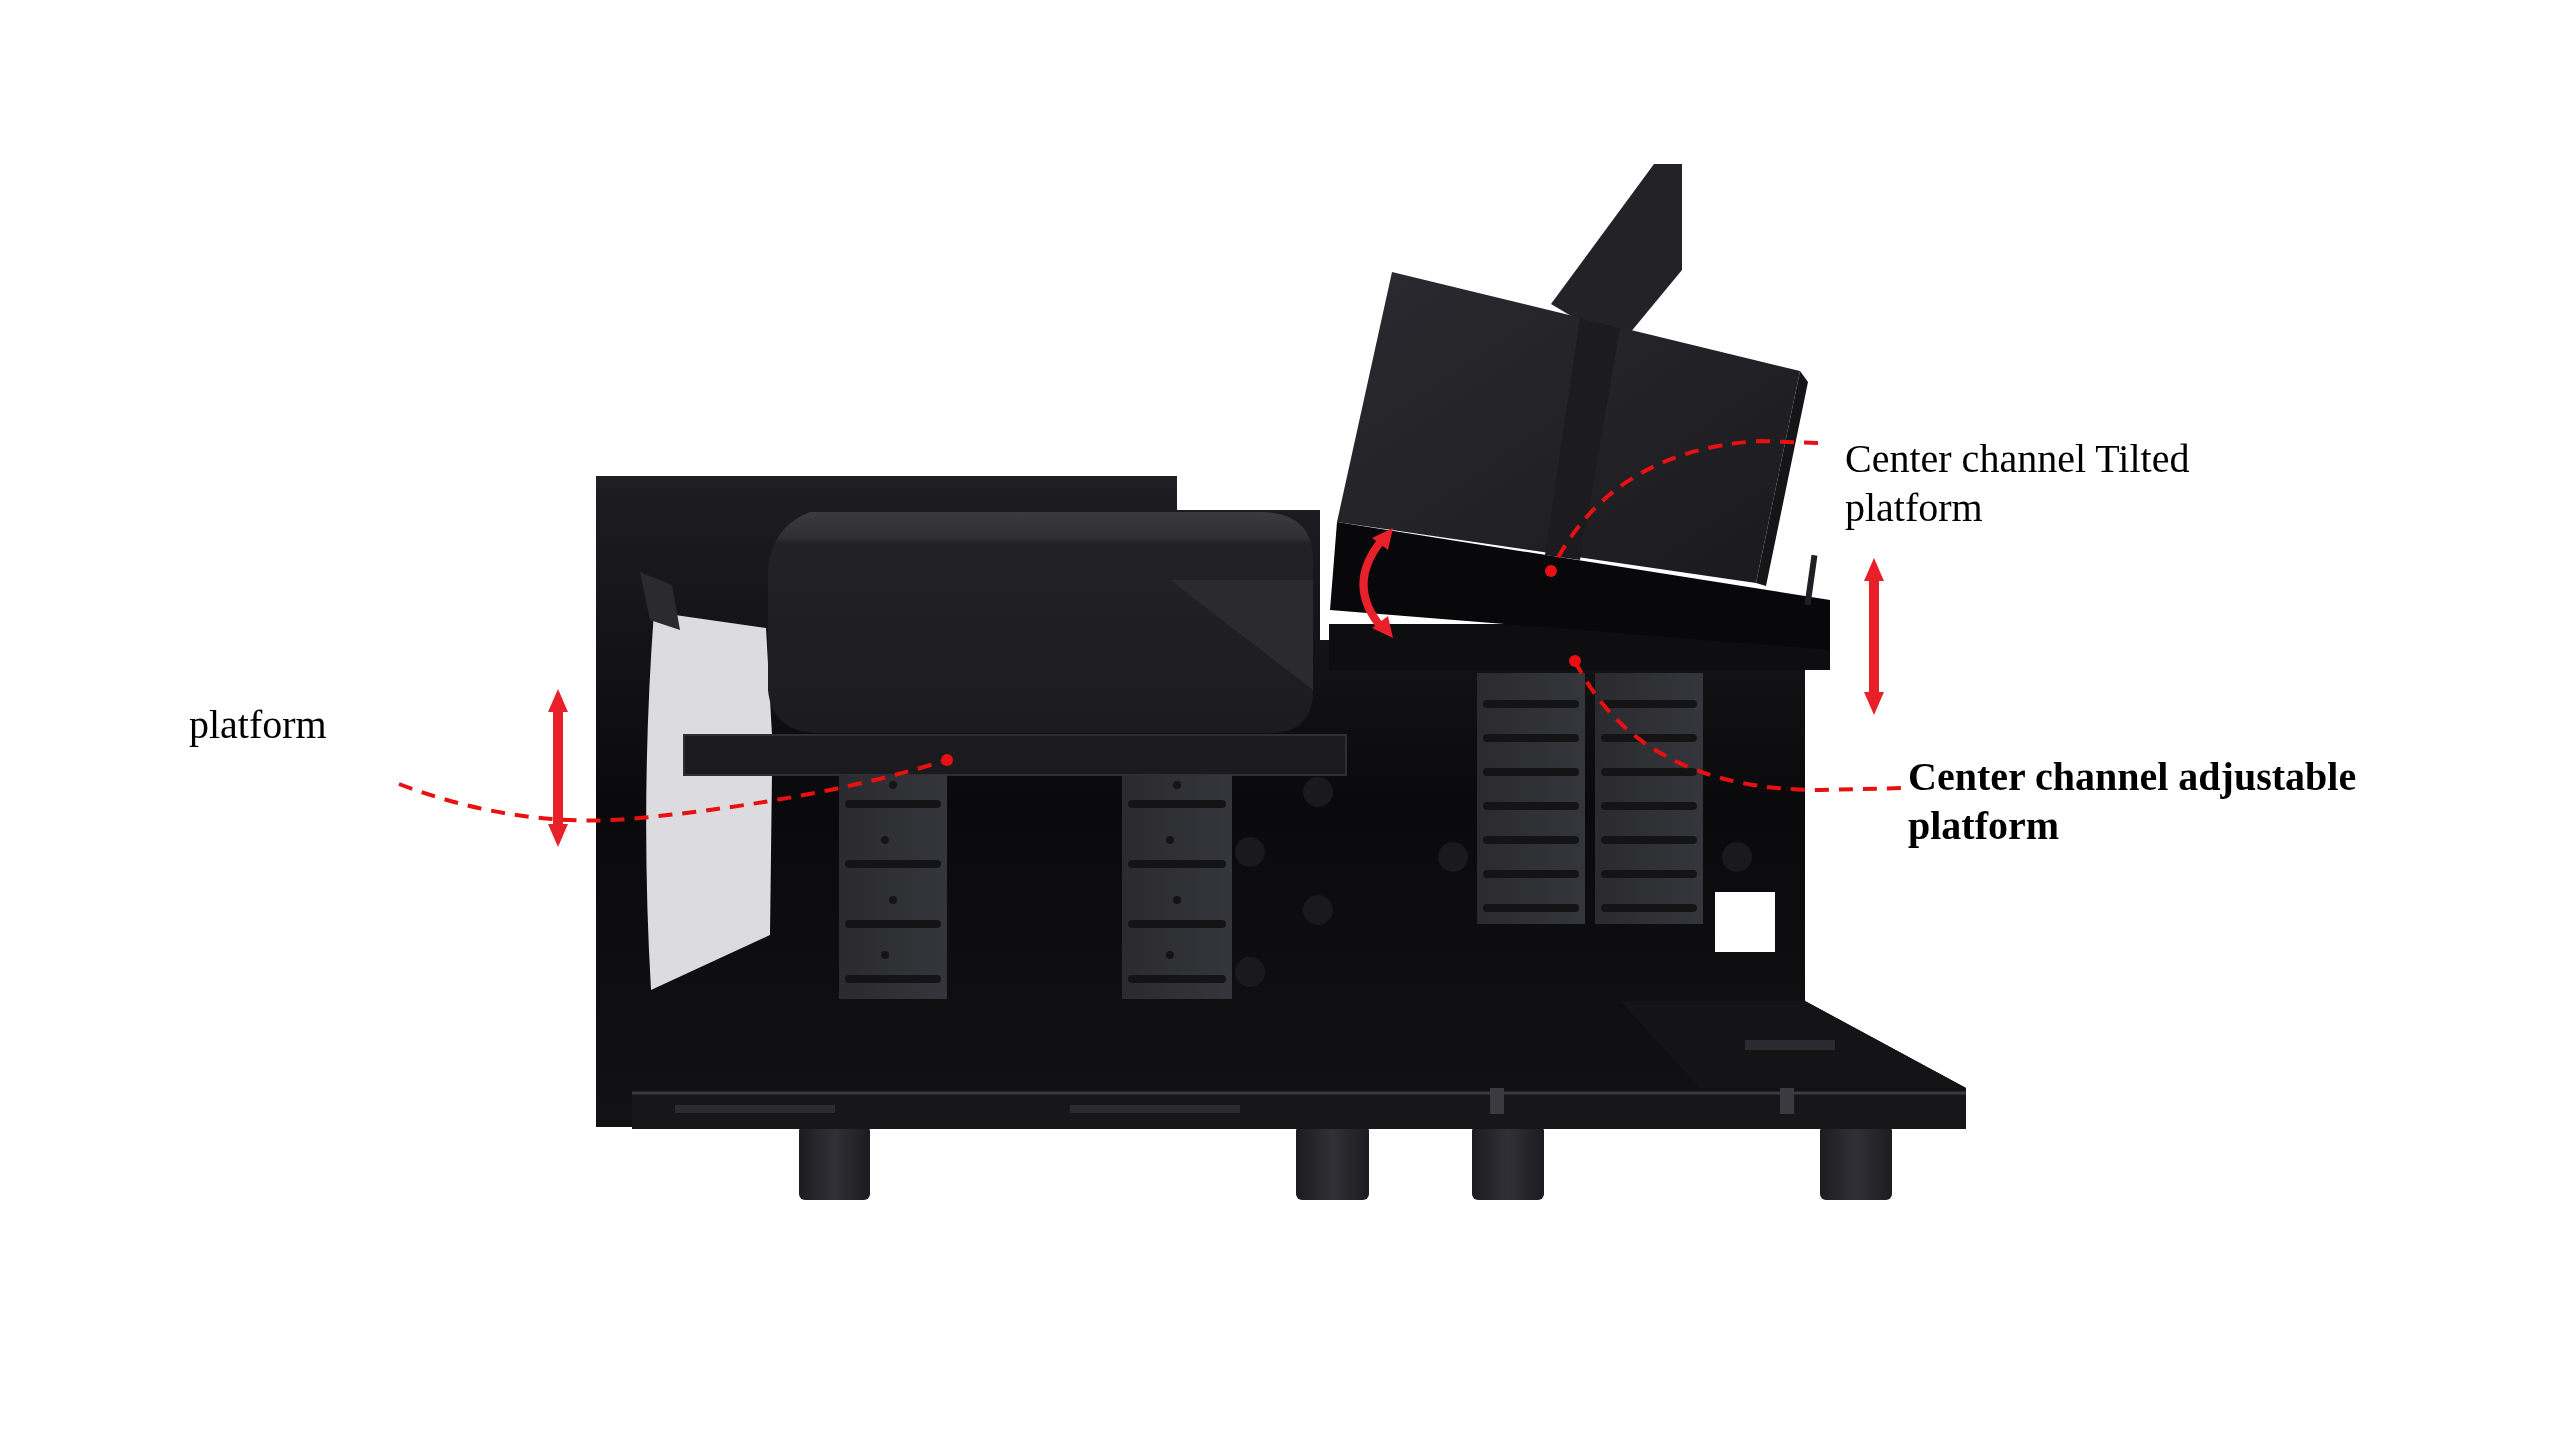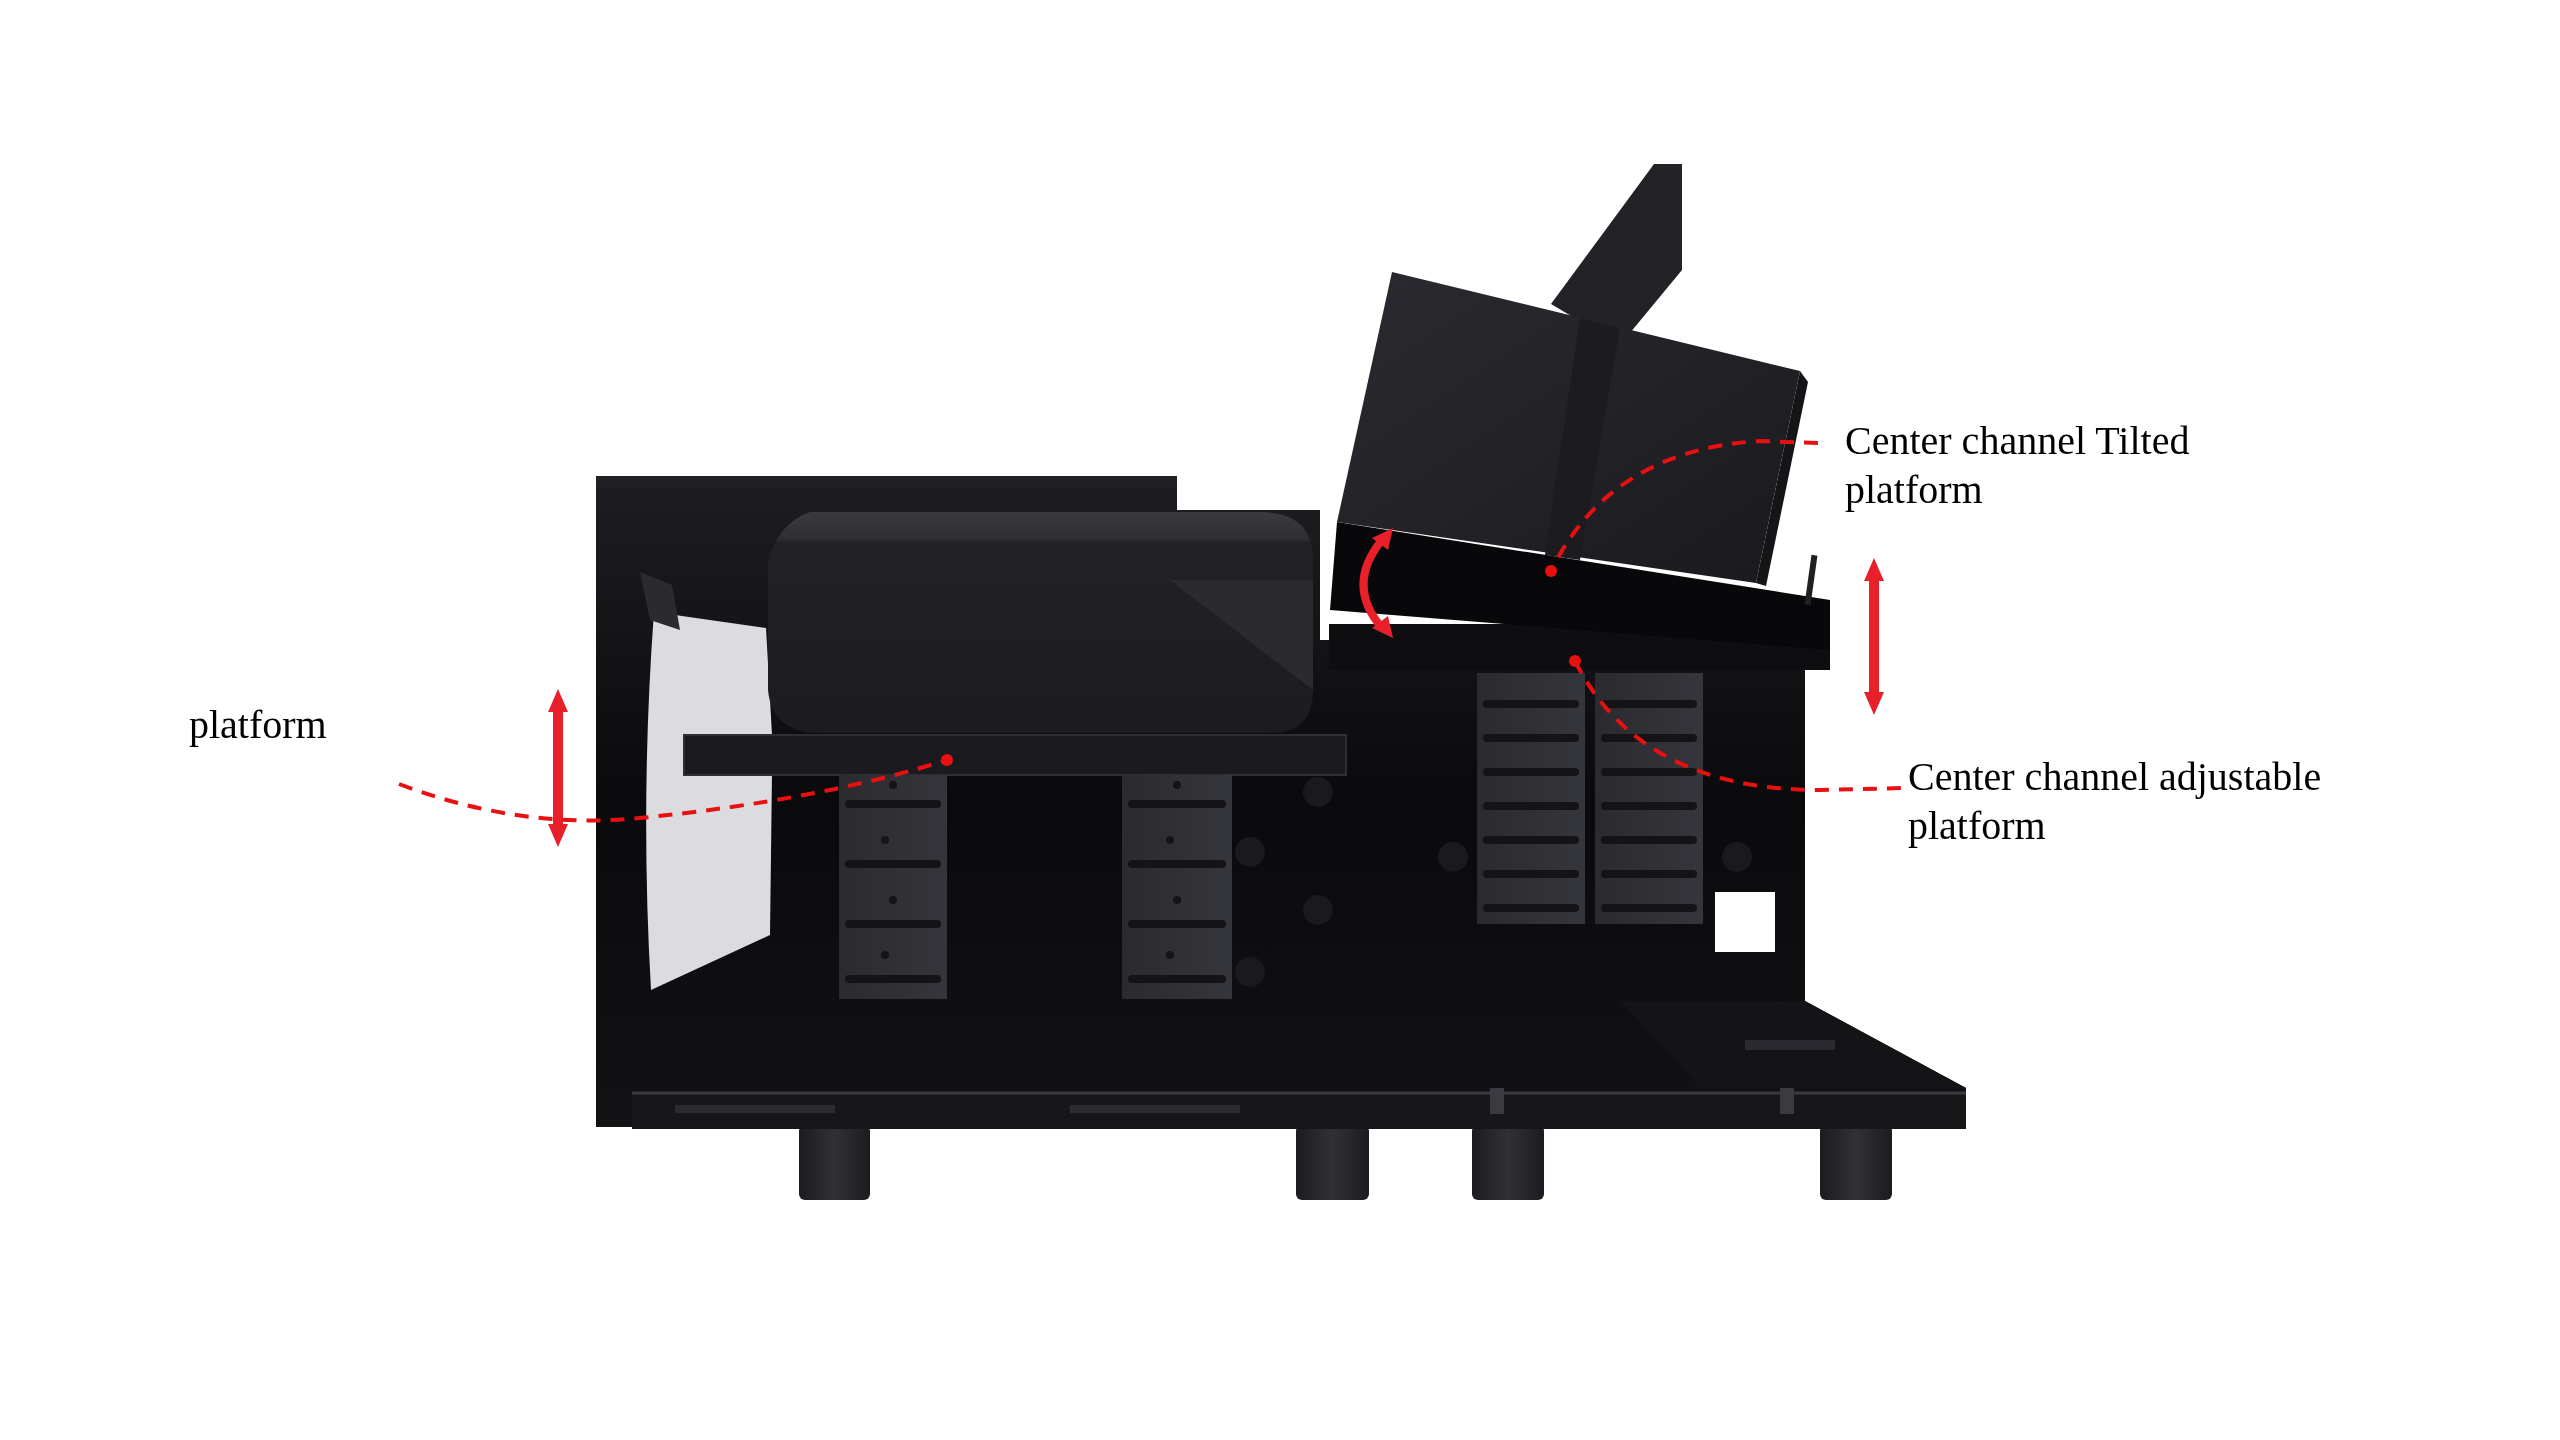--- a/index.html
+++ b/index.html
@@ -176,21 +176,21 @@
     <circle cx="947" cy="760" r="6"></circle>
     <circle cx="1551" cy="571" r="6"></circle>
     <circle cx="1575" cy="661" r="6"></circle>
   </g>
 </svg>
 
 <div class="label" style="left:189px; top:700px;">
   <span>platform</span>
 </div>
 
-<div class="label" style="left:1845px; top:416px;">
+<div class="label" style="left:1845px; top:434px;">
   <span>Center channel Tilted</span>
   <span>platform</span>
 </div>
 
-<div class="label" style="left:1908px; top:752px;">
+<div class="label" style="left:1908px; top:752px;font-weight:bold;">
   <span>Center channel adjustable</span>
   <span>platform</span>
 </div>
 
 </body></html>

